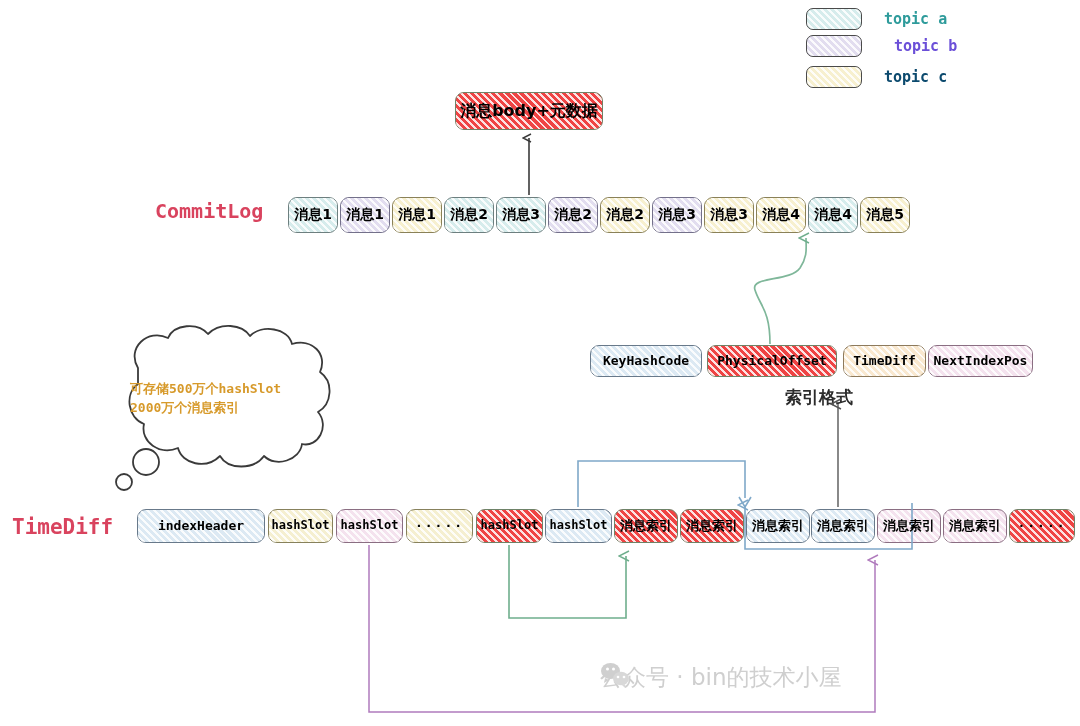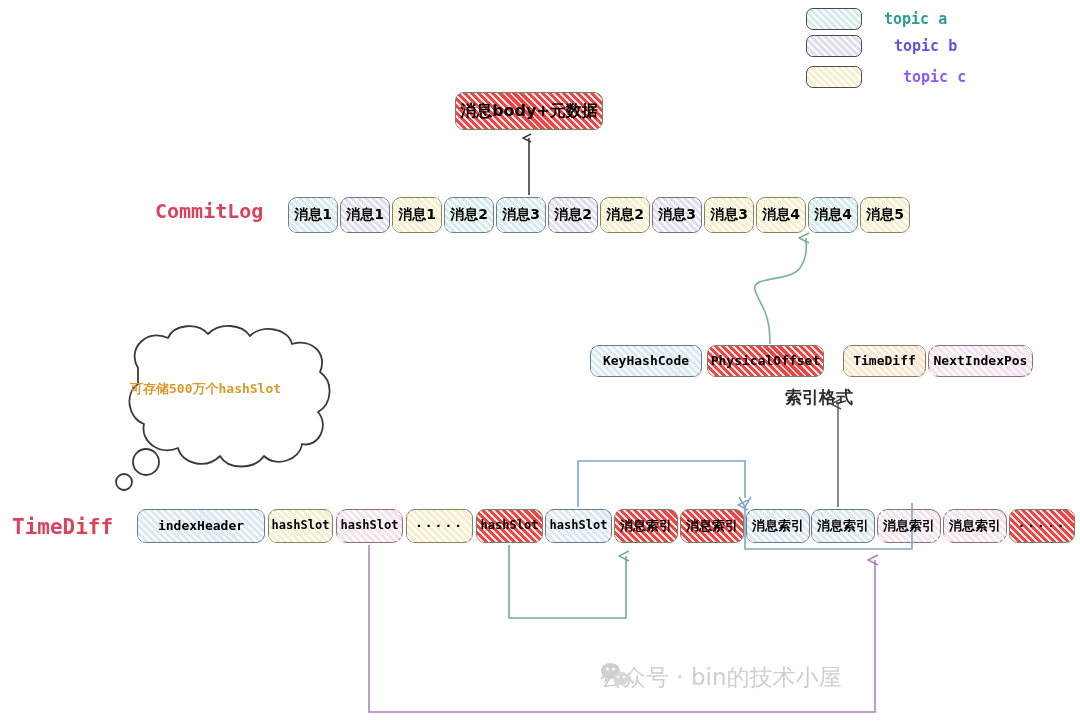--- a/index.html
+++ b/index.html
@@ -21,21 +21,21 @@
          rgba(255,255,255,0) 0px, rgba(255,255,255,0) 3px,
          rgba(255,255,255,.85) 3px, rgba(255,255,255,.85) 5px);}
   .box > span{position:relative;z-index:2;}
 
   
   .t-a{background:#d6ecec;border-color:#6d7f7f;}
   .t-b{background:#e2ddef;border-color:#73708a;}
   .t-c{background:#f7f0cf;border-color:#8a8158;}
   .t-green{background:#ef4444;border-color:#6e8368;}
   .t-blue{background:#dce9f3;border-color:#68798a;}
-  .t-pink{background:#f4e2ee;border-color:#8a6e82;border-radius:11px;}
+  .t-pink{background:#f4e2ee;border-color:#8a6e82;}
   .t-orange{background:#f9e8cf;border-color:#8d7a5c;}
   .t-yellowi{background:#f5efd0;border-color:#87815c;}
 
   
   .rowlabel{position:absolute;color:#d9435e;font-weight:700;
             font-family:"DejaVu Sans Mono","Liberation Mono",monospace;}
 
   
   .legend-row{position:absolute;display:flex;align-items:center;gap:22px;}
   .legend-swatch{position:relative;width:56px;height:22px;border:1.6px solid #4a4a4a;
@@ -69,21 +69,21 @@
   <div class="legend-row" style="left:806px;top:8px;">
     <div class="legend-swatch hatch t-a"></div>
     <div class="legend-text" style="color:#2e9b9b;">topic a</div>
   </div>
   <div class="legend-row" style="left:806px;top:35px;gap:32px;">
     <div class="legend-swatch hatch t-b"></div>
     <div class="legend-text" style="color:#6b4fd8;">topic b</div>
   </div>
   <div class="legend-row" style="left:806px;top:66px;">
     <div class="legend-swatch hatch t-c"></div>
-    <div class="legend-text" style="color:#8b5cf6;margin-left:19px;">topic c</div>
+    <div class="legend-text" style="color:#0c4a6e;">topic c</div>
   </div>
 
   <div class="box hatch t-green cn" style="left:455px;top:92px;width:148px;height:38px;font-size:16px;">
     <span>消息body+元数据</span>
   </div>
 
   <div class="rowlabel" style="left:155px;top:199px;font-size:20px;">CommitLog</div>
 
   <div class="rowlabel" style="left:12px;top:515px;font-size:21px;">TimeDiff</div>
 
@@ -120,21 +120,21 @@
   <div class="box hatch t-a cn" style="left:808px;top:197px;width:50px;height:36px;font-size:14px;">
     <span>消息4</span>
     </div>
   <div class="box hatch t-c cn" style="left:860px;top:197px;width:50px;height:36px;font-size:14px;">
     <span>消息5</span>
     </div>
 
   <div class="box hatch t-blue mono" style="left:590px;top:345px;width:112px;height:32px;font-size:13px;justify-content:center;">
     <span>KeyHashCode</span>
     </div>
-  <div class="box hatch t-green mono" style="left:707px;top:345px;width:117px;height:32px;font-size:13px;">
+  <div class="box hatch t-green mono" style="left:707px;top:345px;width:130px;height:32px;font-size:13px;">
     <span>PhysicalOffset</span>
     </div>
   <div class="box hatch t-orange mono" style="left:843px;top:345px;width:83px;height:32px;font-size:13px;">
     <span>TimeDiff</span>
     </div>
   <div class="box hatch t-pink mono" style="left:928px;top:345px;width:105px;height:32px;font-size:13px;">
     <span>NextIndexPos</span>
     </div>
 
   <div class="plain cn" style="left:785px;top:386px;font-size:17px;">索引格式</div>
@@ -144,20 +144,21 @@
       <path d="M26 46 C14 26, 36 6, 56 16 C62 2, 86 0, 96 12 C108 0, 130 2, 138 14
                C150 2, 176 6, 180 22 C200 16, 216 32, 208 50 C222 60, 220 82, 206 90
                C218 104, 206 126, 190 122 C188 138, 164 146, 152 134
                C142 148, 116 148, 108 134 C94 148, 70 142, 66 126
                C48 134, 28 120, 32 102 C16 96, 12 72, 26 62 Z" fill="#ffffff" stroke="#3a3a3a" stroke-width="1.8" stroke-linejoin="round"></path>
       <circle cx="34" cy="140" r="13" fill="#ffffff" stroke="#3a3a3a" stroke-width="1.8"></circle>
       <circle cx="12" cy="160" r="8" fill="#ffffff" stroke="#3a3a3a" stroke-width="1.8"></circle>
     </svg>
     <div class="cloudtext">
       <div>可存储500万个hashSlot</div>
+      <div>2000万个消息索引</div>
     </div>
   </div>
 
   <div class="box hatch t-blue mono" style="left:137px;top:509px;width:128px;height:34px;font-size:13px;">
     <span>indexHeader</span>
     </div>
   <div class="box hatch t-yellowi mono" style="left:268px;top:509px;width:65px;height:34px;font-size:12px;">
     <span>hashSlot</span>
     </div>
   <div class="box hatch t-pink mono" style="left:336px;top:509px;width:67px;height:34px;font-size:12px;">

